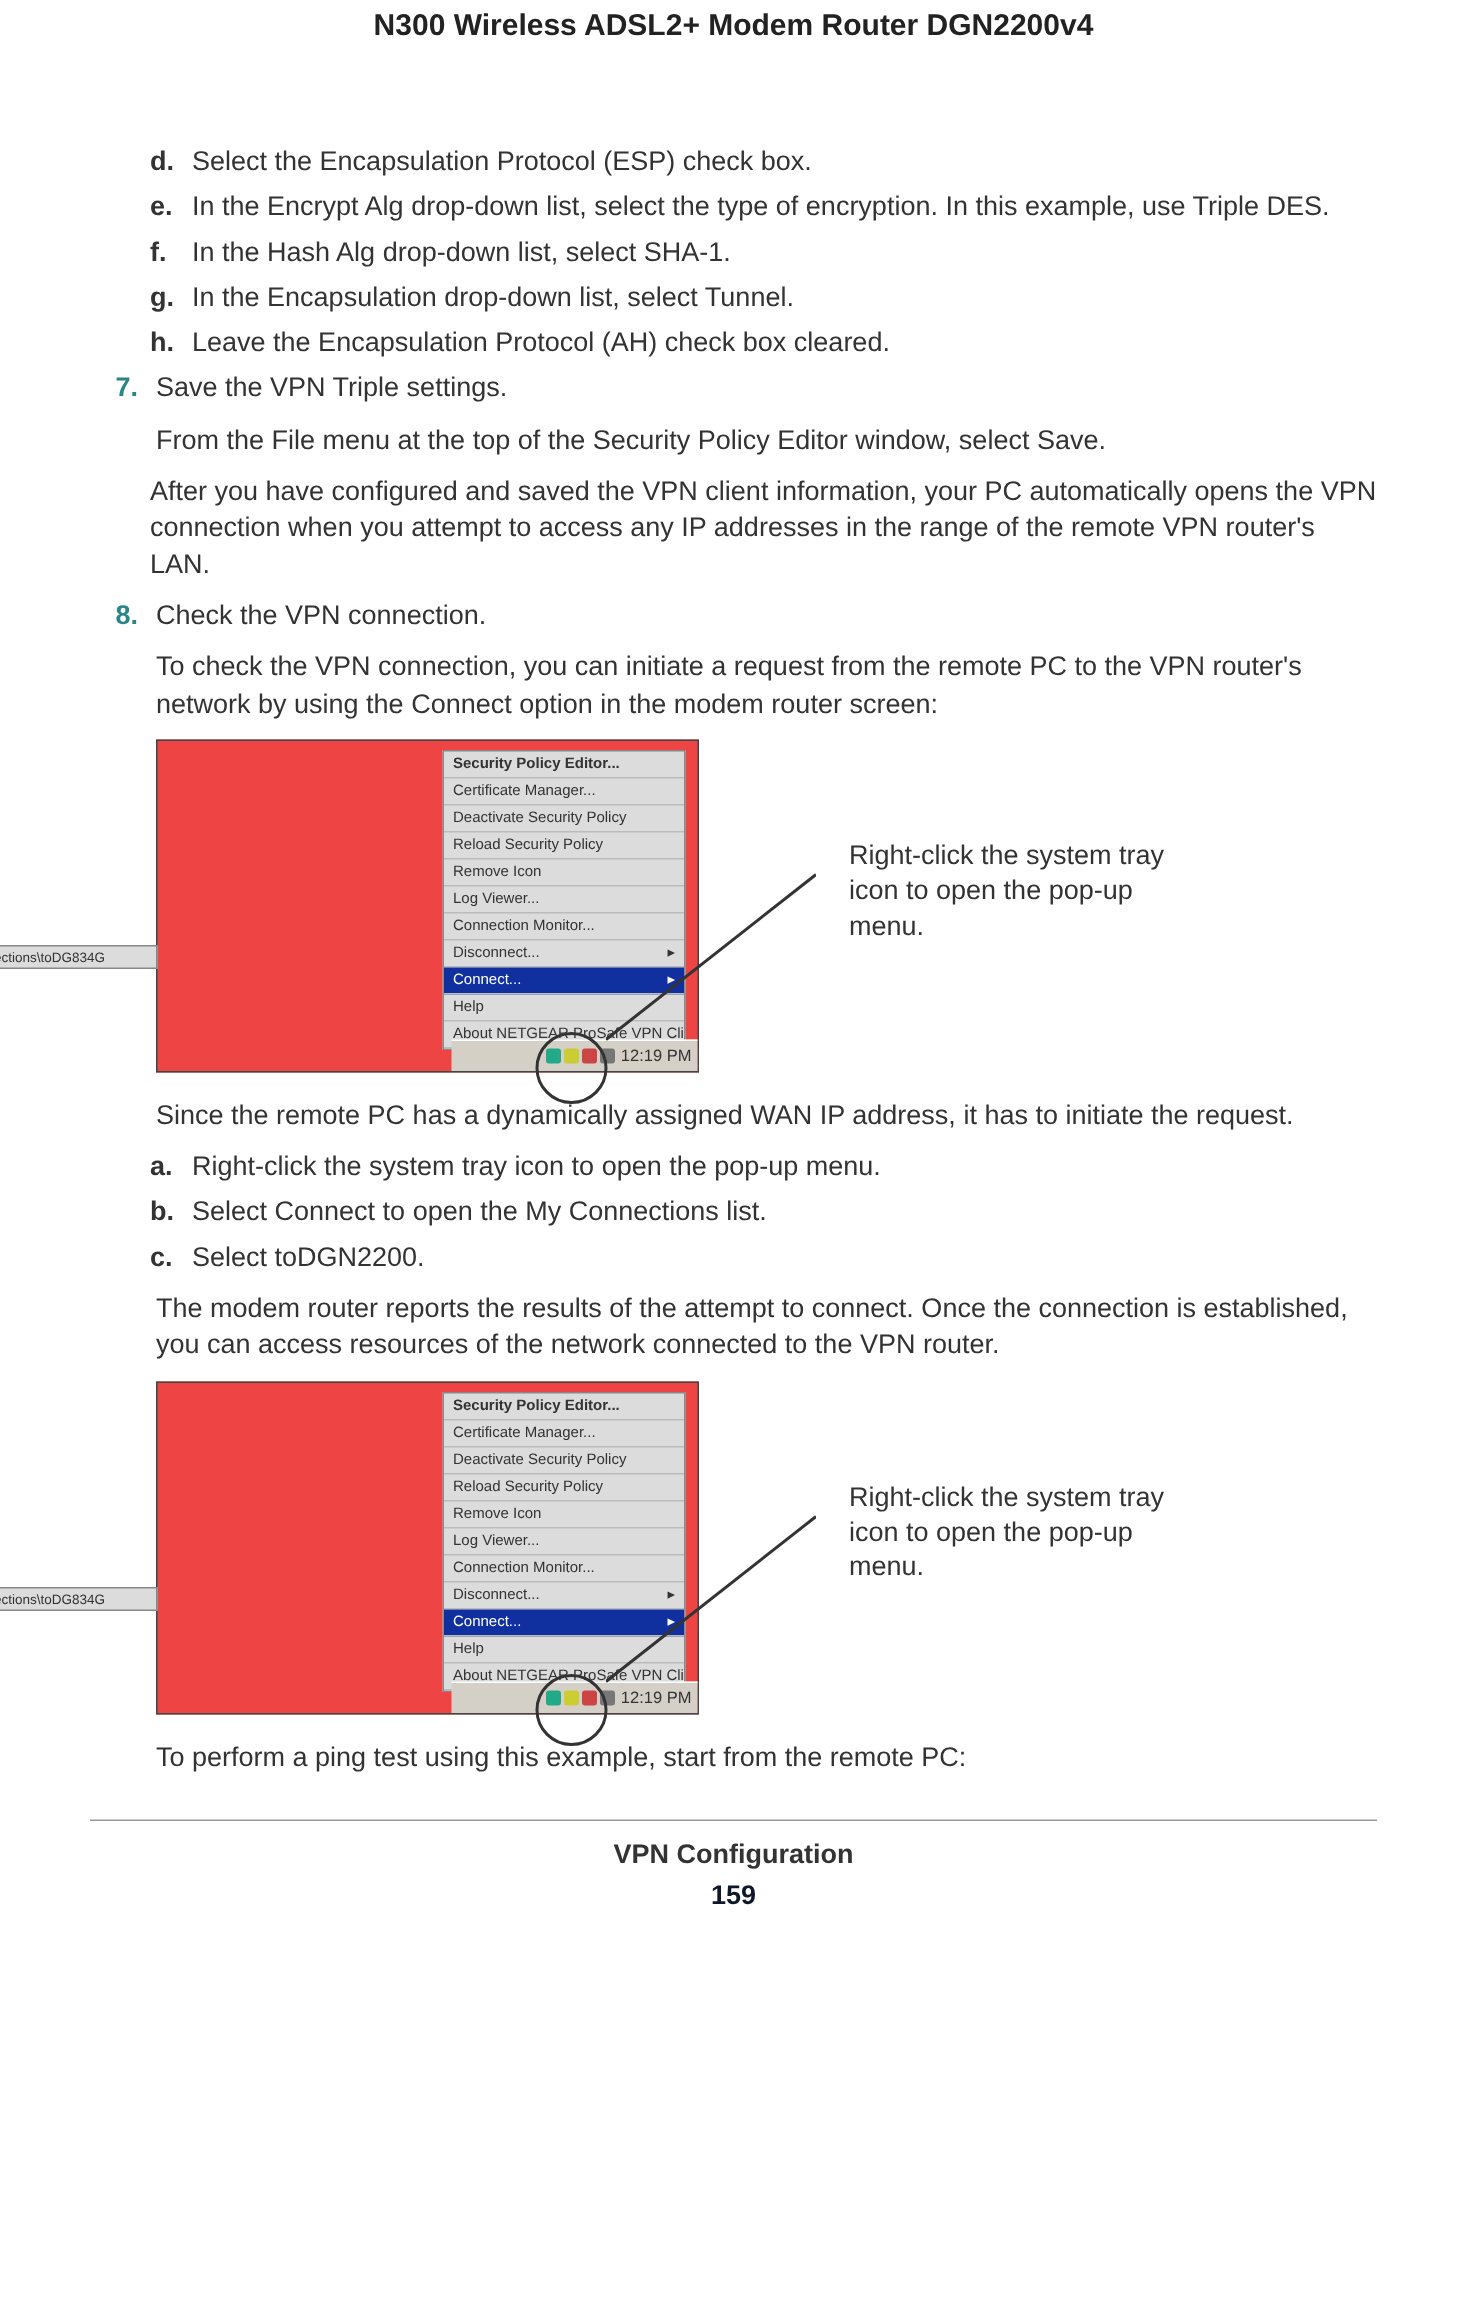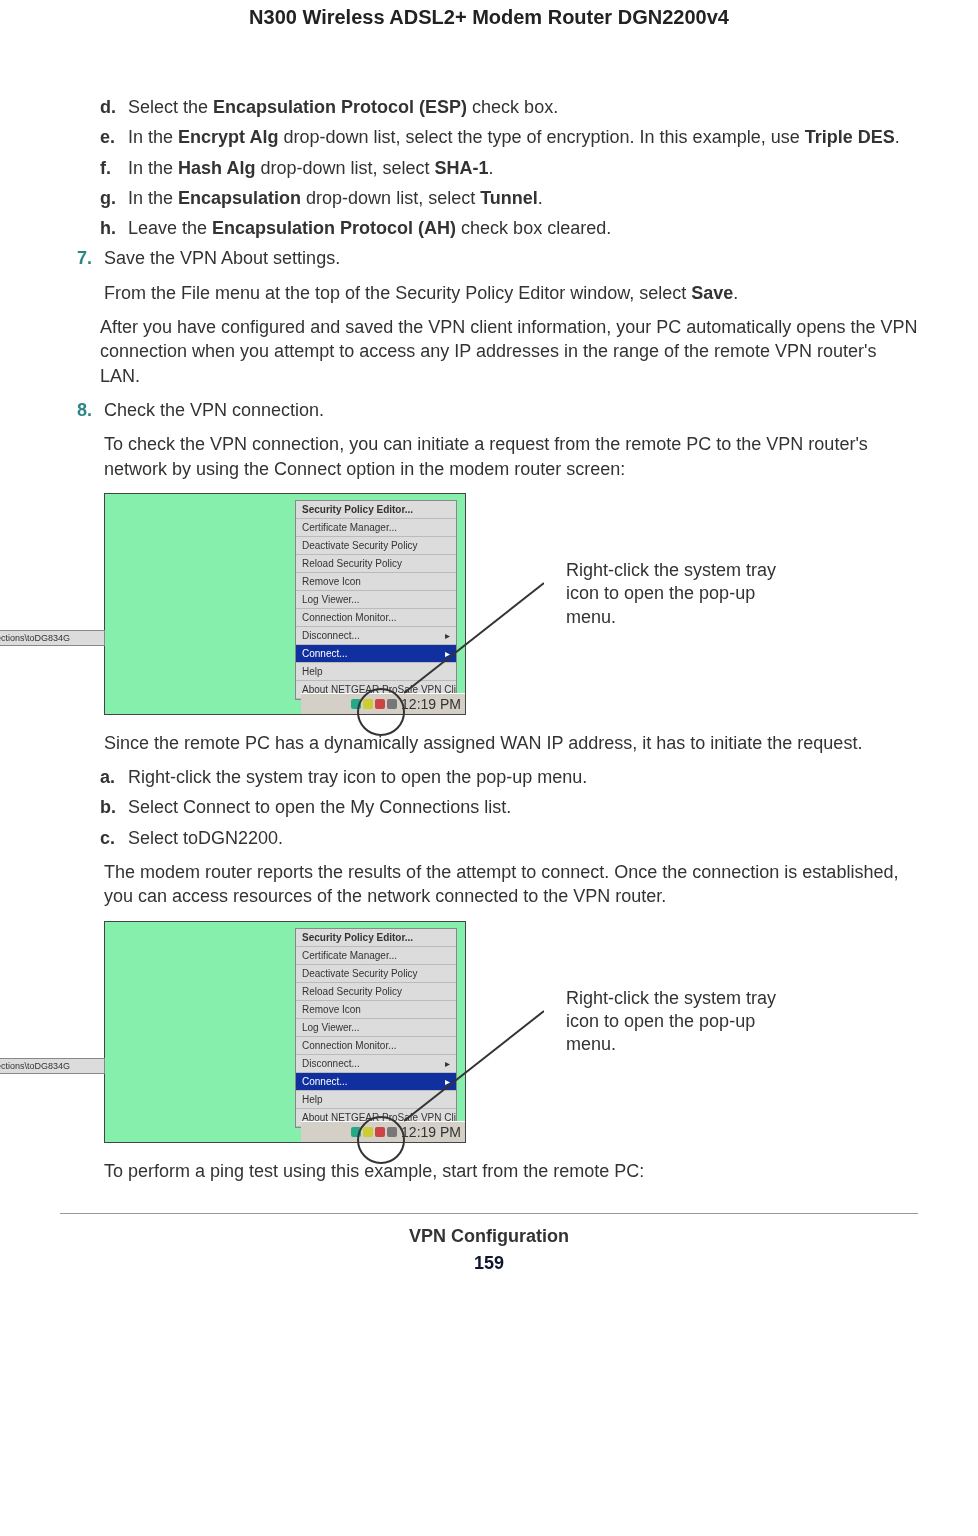--- a/index.html
+++ b/index.html
@@ -50,33 +50,33 @@
 .sub-marker {
   width: 28px;
   flex-shrink: 0;
   font-weight: bold;
   text-align: left;
 }
 .para {
   margin: 10px 0 10px 44px;
   line-height: 1.35;
 }
-b { font-weight: bold; margin-top: 35px; }
+b { font-weight: normal; margin-top: 35px; }
 
 .figure-wrap {
   display: flex;
   align-items: flex-start;
   margin: 12px 0 16px 44px;
   position: relative;
 }
 .screenshot {
   width: 360px;
   height: 220px;
   border: 1px solid #444;
-  background: #86efac;
+  background: #ef4444;
   position: relative;
   overflow: visible;
   flex-shrink: 0;
 }
 .ss-body { position:absolute; inset:0; }
 .ss-menu {
   position: absolute;
   right: 8px;
   top: 6px;
   width: 160px;
@@ -109,21 +109,21 @@
 .ss-submenu-item { padding: 2px 6px; }
 .taskbar {
   position: absolute;
   bottom: 0; right: 0;
   height: 20px;
   background: #d4d0c8;
   border-top: 1px solid #fff;
   display: flex;
   align-items: center;
   justify-content: flex-end;
-  font-size: 14px;
+  font-size: 11px;
   color: #333;
   padding-right: 4px;
   width: 160px;
 }
 .tray-icons { display:flex; gap:2px; margin-right:4px; }
 .tray-icon { width:10px; height:10px; background:#777; border-radius:2px; }
 .tray-icon.g { background:#2a8; }
 .tray-icon.y { background:#cc3; }
 .tray-icon.r { background:#c44; }
 .circle-callout {
@@ -179,21 +179,21 @@
       </li>
       <li class="sub-step">
         <div class="sub-marker">h.</div>
         <div>Leave the <b>Encapsulation Protocol (AH)</b> check box cleared.</div>
       </li>
     </ul>
 
   <div class="step">
     <div class="step-marker teal">7.</div>
     <div class="step-body">
-      <div>Save the VPN About settings.</div>
+      <div>Save the VPN Triple settings.</div>
     </div>
   </div>
   <div class="para" id="step7-line2">From the File menu at the top of the Security Policy Editor window, select <b>Save</b>.</div>
   <div class="para" style="margin-left:40px;">After you have configured and saved the VPN client information, your PC automatically opens the VPN connection when you attempt to access any IP addresses in the range of the remote VPN router's LAN.</div>
 
   <div class="step">
     <div class="step-marker teal">8.</div>
     <div class="step-body">
       <div>Check the VPN connection.</div>
     </div>

